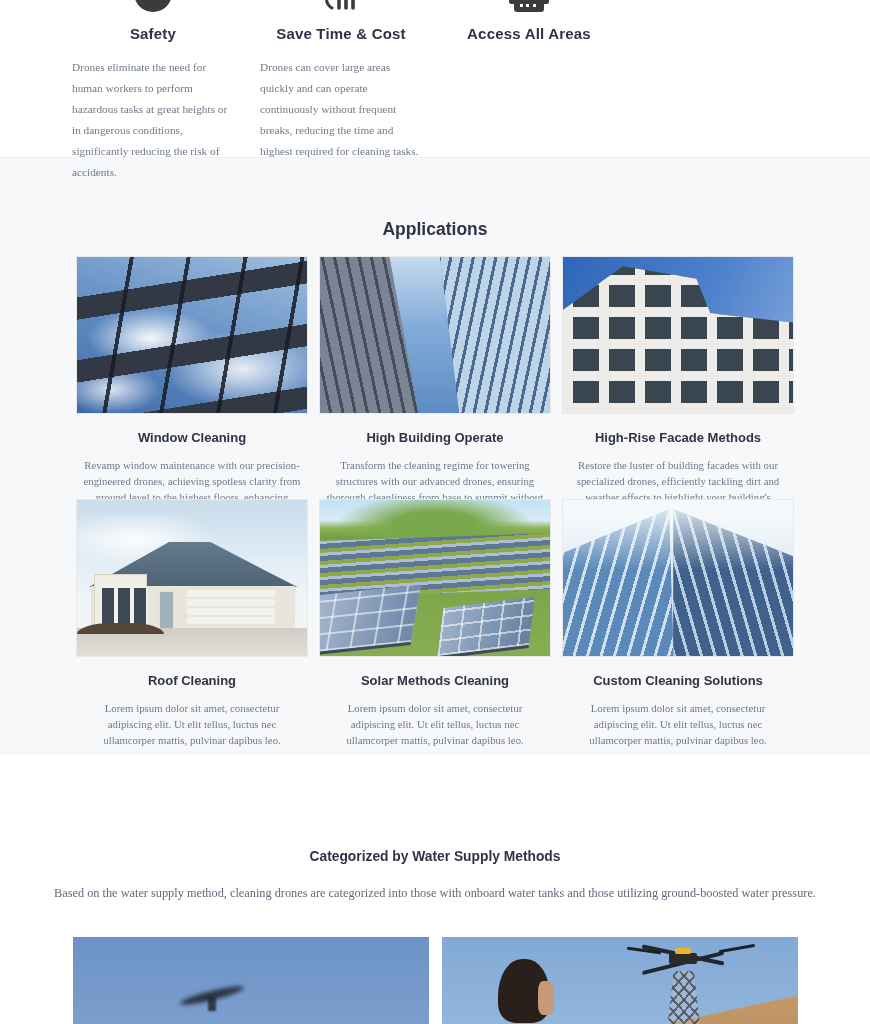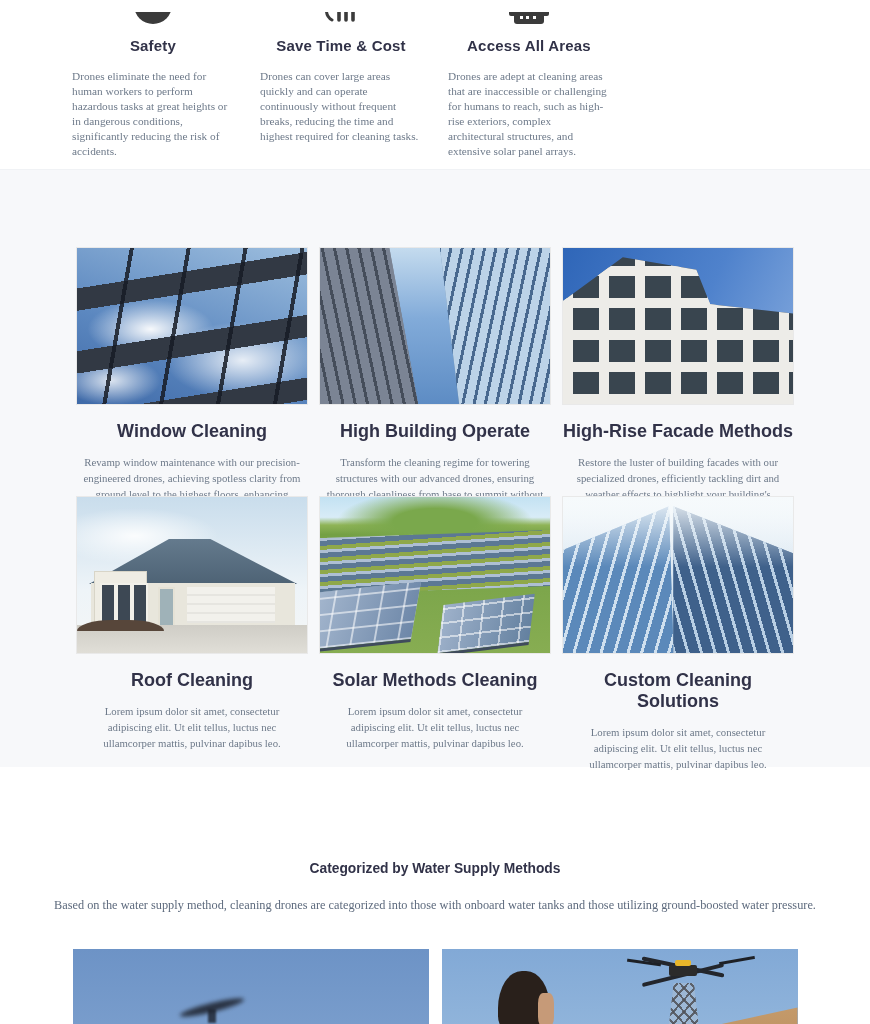--- a/index.html
+++ b/index.html
@@ -1,37 +1,37 @@
 <!DOCTYPE html>
 <html><head>
 <meta charset="utf-8">
 <style>
   html,body{margin:0;padding:0;}
   body{width:870px;height:1024px;overflow:hidden;background:#fff;
        font-family:"Liberation Sans",sans-serif;-webkit-font-smoothing:antialiased;}
   .heading{color:#313248;font-weight:bold;}
   
   .features{height:157px;box-sizing:border-box;background:#fff;}
-  .features-grid{width:730px;margin:12px auto;display:grid;grid-template-columns:repeat(4,1fr);column-gap:22px;}
+  .features-grid{width:730px;margin:0 auto;display:grid;grid-template-columns:repeat(4,1fr);column-gap:22px;}
   .icon-clip{height:12px;overflow:hidden;display:flex;justify-content:center;align-items:flex-end;}
   .circle-ic{width:38px;height:38px;border-radius:50%;background:#3b3b3b;flex:0 0 auto;}
   .star-ic{font-size:46px;line-height:40px;color:#34353d;display:block;}
   .drone-ic{width:40px;height:30px;position:relative;}
   .drone-ic .dbody{position:absolute;bottom:0;left:5px;width:30px;height:13px;background:#3b3b3b;border-radius:3px;}
   .drone-ic .dbody::after{content:"";position:absolute;left:6px;top:5px;width:19px;height:3px;
        background:repeating-linear-gradient(90deg,#fff 0 3px,transparent 3px 6.5px);}
   .drone-ic .arm-l,.drone-ic .arm-r{position:absolute;bottom:8px;width:7px;height:18px;background:#3b3b3b;border-radius:2px;}
   .drone-ic .arm-l{left:0;} .drone-ic .arm-r{right:0;}
   .feature h3{margin:13px 0 0;text-align:center;font-size:15px;letter-spacing:.2px;}
-  .feature p{margin:15px 2px 0;font-family:"Liberation Serif",serif;font-size:11.3px;line-height:15px;color:#6e7a8a;}
+  .feature p{margin:15px 2px 0;font-family:"Liberation Serif",serif;font-size:11.3px;line-height:21px;color:#6e7a8a;}
   
   .apps{background:#f7f8fa;height:598px;box-sizing:border-box;padding-top:61px;border-top:1px solid #f0f2f5;}
   .apps h2{margin:0;text-align:center;font-size:17.5px;}
   .cards{width:718px;margin:16px auto 0;display:grid;grid-template-columns:repeat(3,232px);column-gap:11px;}
-  .card h4{margin:16px 0 0;text-align:center;font-size:18px;}
+  .card h4{margin:16px 0 0;text-align:center;font-size:13px;}
   .card p{margin:12px 6px 0;font-family:"Liberation Serif",serif;font-size:10.8px;line-height:16px;color:#6e7a8a;text-align:center;}
   .card p.clip{height:42px;overflow:hidden;}
   .card-image{height:158px;border:1px solid #e9e9e9;box-sizing:border-box;position:relative;overflow:hidden;background:#9db8d8;}
   .card-image *{position:absolute;}
   
   .img-window{background:
     repeating-linear-gradient(100deg,transparent 0 52px,rgba(22,27,37,.85) 52px 56px),
     repeating-linear-gradient(171deg,transparent 0 40px,#323944 40px 62px),
     radial-gradient(ellipse 90px 42px at 32% 52%,rgba(255,255,255,.95),transparent 70%),
     radial-gradient(ellipse 110px 55px at 72% 72%,rgba(255,255,255,.85),transparent 70%),
@@ -157,28 +157,28 @@
 
     <div class="feature">
       <div class="icon-clip">
         <span class="drone-ic">
           <span class="arm-l"></span>
           <span class="dbody"></span>
           <span class="arm-r"></span>
         </span>
       </div>
       <h3 class="heading">Access All Areas</h3>
-      <p>Drones are adept at cleaning areas that are inaccessible or challenging for humans to reach, such as high-rise exteriors, complex architectural structures, and extensive solar panel arrays.</p>
     </div>
 
 
   </div>
 </section>
 
 <section class="apps">
+  <h2 class="heading">Applications</h2>
   <div class="cards">
 
     <div class="card">
       <div class="card-image img-window"></div>
       <h4 class="heading">Window Cleaning</h4>
       <p class="clip">Revamp window maintenance with our precision-engineered drones, achieving spotless clarity from ground level to the highest floors, enhancing natural light and views.</p>
     </div>
 
     <div class="card">
       <div class="card-image img-highbuilding">

